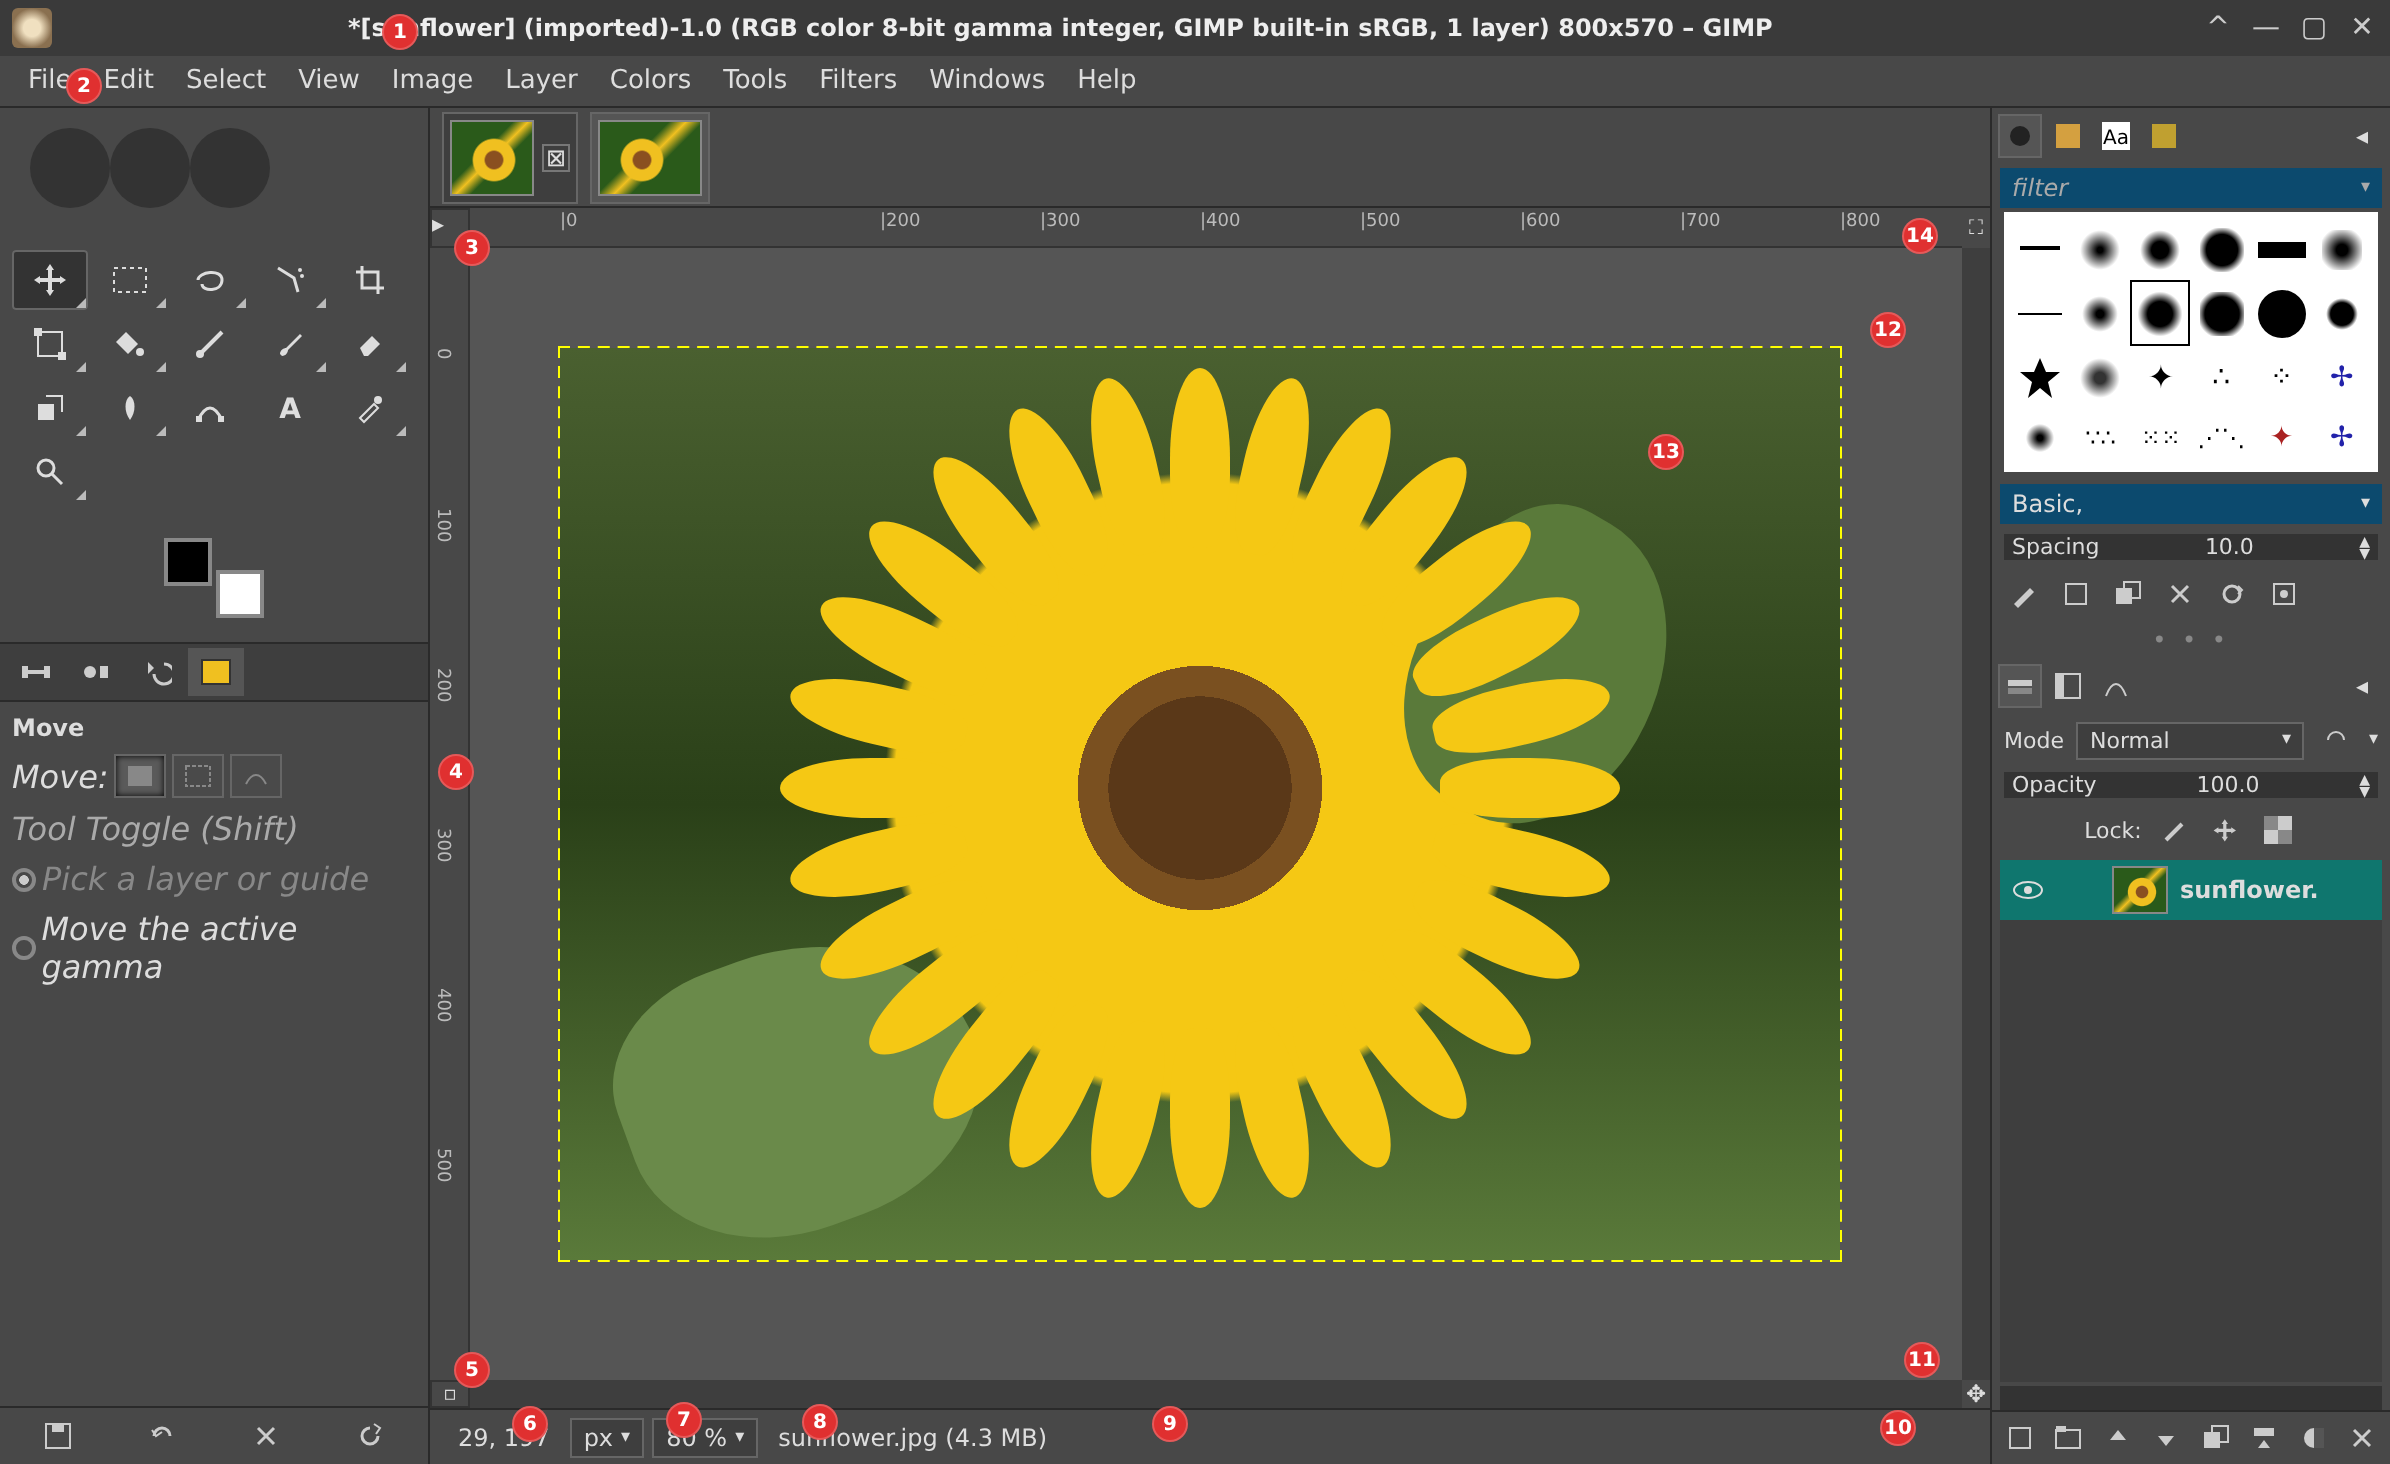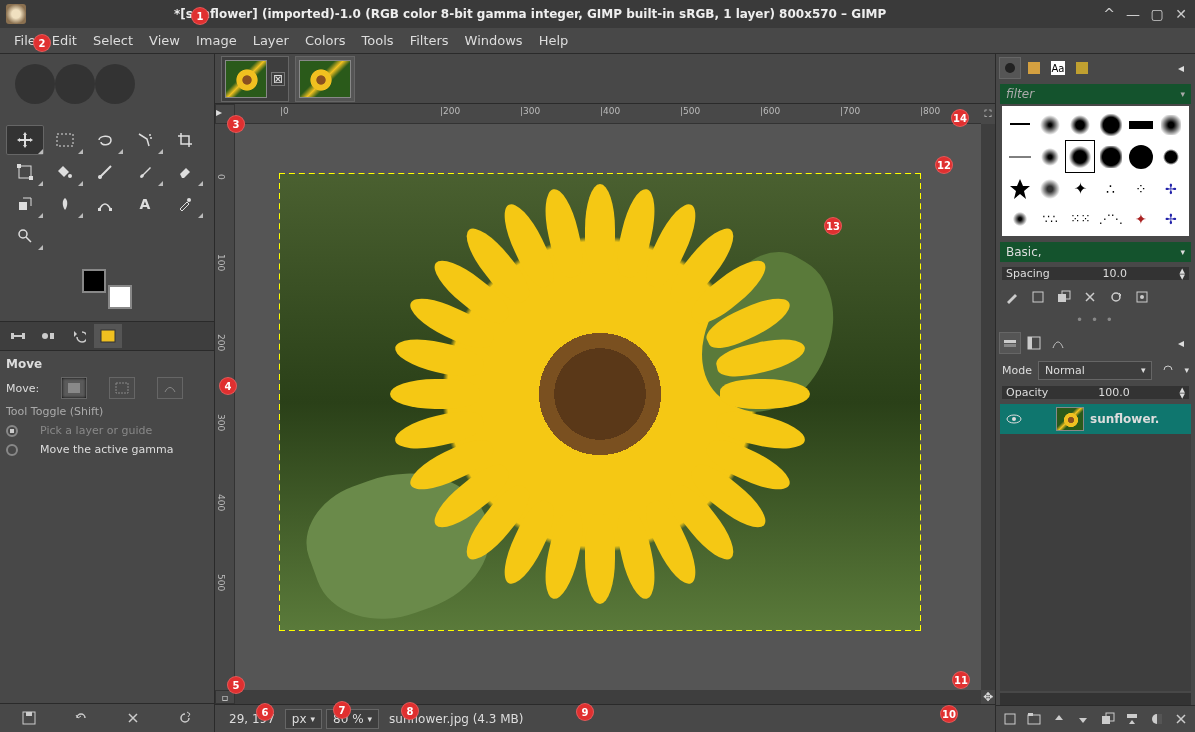--- a/index.html
+++ b/index.html
@@ -19,21 +19,21 @@
 .tool-btn.active { background: #333; box-shadow: inset 0 0 0 1px #666; }
 .tool-btn .corner { position:absolute; bottom:1px; right:1px; width:0; height:0; border-left:5px solid transparent; border-bottom:5px solid #bbb; }
 .color-swatch { position: relative; width: 50px; height: 40px; margin: 8px auto 12px; }
 .color-swatch .fg { position: absolute; width: 24px; height: 24px; background: #000; border: 2px solid #888; top: 0; left: 0; z-index: 2; }
 .color-swatch .bg { position: absolute; width: 24px; height: 24px; background: #fff; border: 2px solid #888; bottom: 0; right: 0; }
 .dock-tabs { display: flex; gap: 2px; padding: 2px 4px; border-top: 1px solid #2a2a2a; border-bottom: 1px solid #2a2a2a; background: #3e3e3e; }
 .dock-tab { width: 28px; height: 24px; display: flex; align-items: center; justify-content: center; cursor: pointer; }
 .dock-tab.active { background: #555; }
 .tool-opts { padding: 6px; flex: 1; }
 .tool-opts .hdr { font-weight: bold; font-size: 12px; margin-bottom: 6px; }
-.tool-opts .row { display: flex; align-items: center; gap: 22px; margin-bottom: 6px; font-size: 11px; }
+.tool-opts .row { display: flex; align-items: center; gap: 3px; margin-bottom: 6px; font-size: 16px; font-style: italic; }
 .toggle-btn { width: 26px; height: 22px; border: 1px solid #666; background: #4a4a4a; display:flex; align-items:center; justify-content:center; }
 .toggle-btn.on { background: #5a5a5a; box-shadow: inset 0 0 3px #000; }
 .radio { width: 12px; height: 12px; border-radius: 50%; border: 2px solid #888; display: inline-block; }
 .radio.on { background: radial-gradient(circle, #ccc 40%, transparent 45%); }
 .left-bottom { display: flex; gap: 6px; padding: 4px 6px; border-top: 1px solid #2a2a2a; justify-content: space-around; }
 .center { flex: 1; display: flex; flex-direction: column; background: #4a4a4a; }
 .image-tabs { height: 50px; display: flex; align-items: center; gap: 6px; padding: 4px 6px; background: #484848; border-bottom: 1px solid #2a2a2a; }
 .img-tab { display: flex; align-items: center; gap: 4px; padding: 3px; border: 1px solid #666; background: #3e3e3e; }
 .img-tab.active { background: #555; }
 .thumb { width: 42px; height: 38px; background: linear-gradient(135deg, #2a5a1a 40%, #f0c020 50%, #2a5a1a 60%); border: 1px solid #888; position:relative; }
@@ -55,21 +55,21 @@
 .scrollbar-h { background: #3e3e3e; grid-column: 2; }
 .nav-corner { background: #484848; display:flex; align-items:center; justify-content:center; }
 .status { height: 28px; display: flex; align-items: center; gap: 4px; padding: 0 8px; background: #484848; border-top: 1px solid #2a2a2a; font-size: 12px; }
 .status .box { padding: 2px 6px; min-width: 50px; }
 .dd { display:flex; align-items:center; gap:4px; background:#3e3e3e; padding:2px 6px; border:1px solid #666; cursor:pointer; }
 .right-dock { width: 200px; background: #484848; border-left: 1px solid #2a2a2a; display: flex; flex-direction: column; }
 .rd-tabs { display: flex; gap: 2px; padding: 3px; }
 .rd-tab { width: 22px; height: 22px; display:flex; align-items:center; justify-content:center; cursor:pointer; border:1px solid transparent; }
 .rd-tab.active { background:#555; border-color:#666; }
 .filter-row { padding: 2px 4px; }
-.filter-dd { background:#14532d; padding:3px 6px; display:flex; justify-content:space-between; align-items:center; cursor:pointer; font-style:italic; color:#aaa; }
+.filter-dd { background:#0c4a6e; padding:3px 6px; display:flex; justify-content:space-between; align-items:center; cursor:pointer; font-style:italic; color:#aaa; }
 .brush-label { font-style: italic; font-size: 11px; padding: 4px 6px; color:#ccc; }
 .brush-grid { background: #fff; margin: 0 6px; height: 130px; padding: 4px; display: grid; grid-template-columns: repeat(6, 1fr); gap: 2px; overflow: hidden; }
 .brush-cell { display:flex; align-items:center; justify-content:center; position:relative; }
 .brush-cell.sel { outline: 1px solid #000; }
 .spacing-row, .mode-row, .opacity-row, .lock-row { display:flex; align-items:center; justify-content:center; padding:3px 6px; font-size:11px; gap:6px; }
 .spinner { display:flex; align-items:center; background:#333; padding:0 4px; gap:4px; flex:1; justify-content:space-between; }
 .spinner .arrows { display:flex; flex-direction:column; font-size:7px; line-height:6px; cursor:pointer; }
 .icon-row { display:flex; gap:6px; padding:4px 6px; }
 .icon-btn { width:20px; height:20px; display:flex; align-items:center; justify-content:center; cursor:pointer; }
 .divider-dots { text-align:center; color:#888; padding:2px; letter-spacing:2px; cursor:pointer; }
@@ -604,20 +604,40 @@
       <div class="opacity-row">
         <div class="spinner">
           <span>Opacity</span>
           <span>100.0</span>
           <span class="arrows">
               <span>▲</span>
               <span>▼</span>
             </span>
         </div>
       </div>
+      <div class="lock-row">
+        <span>Lock:</span>
+        <div class="icon-btn">
+            <svg width="14" height="14">
+              <path d="M3 12l8-8" stroke="#ccc" stroke-width="2"></path>
+            </svg>
+          </div>
+        <div class="icon-btn">
+            <svg width="14" height="14">
+              <path d="M7 1l2 3h-1v3h3v-1l3 2-3 2v-1h-3v3h1l-2 3-2-3h1v-3h-3v1l-3-2 3-2v1h3v-3h-1z" fill="#ccc" transform="scale(0.8) translate(1 1)"></path>
+            </svg>
+          </div>
+        <div class="icon-btn">
+            <svg width="14" height="14">
+              <rect width="14" height="14" fill="#ccc"></rect>
+              <rect x="0" y="0" width="7" height="7" fill="#888"></rect>
+              <rect x="7" y="7" width="7" height="7" fill="#888"></rect>
+            </svg>
+          </div>
+      </div>
       <div class="layer-list">
         <div class="layer-row">
           <div class="icon-btn">
               <svg width="16" height="12">
                 <ellipse cx="8" cy="6" rx="7" ry="4" fill="none" stroke="#ddd"></ellipse>
                 <circle cx="8" cy="6" r="2" fill="#ddd"></circle>
               </svg>
             </div>
           <div style="width:20px"></div>
           <div class="layer-thumb"></div>

